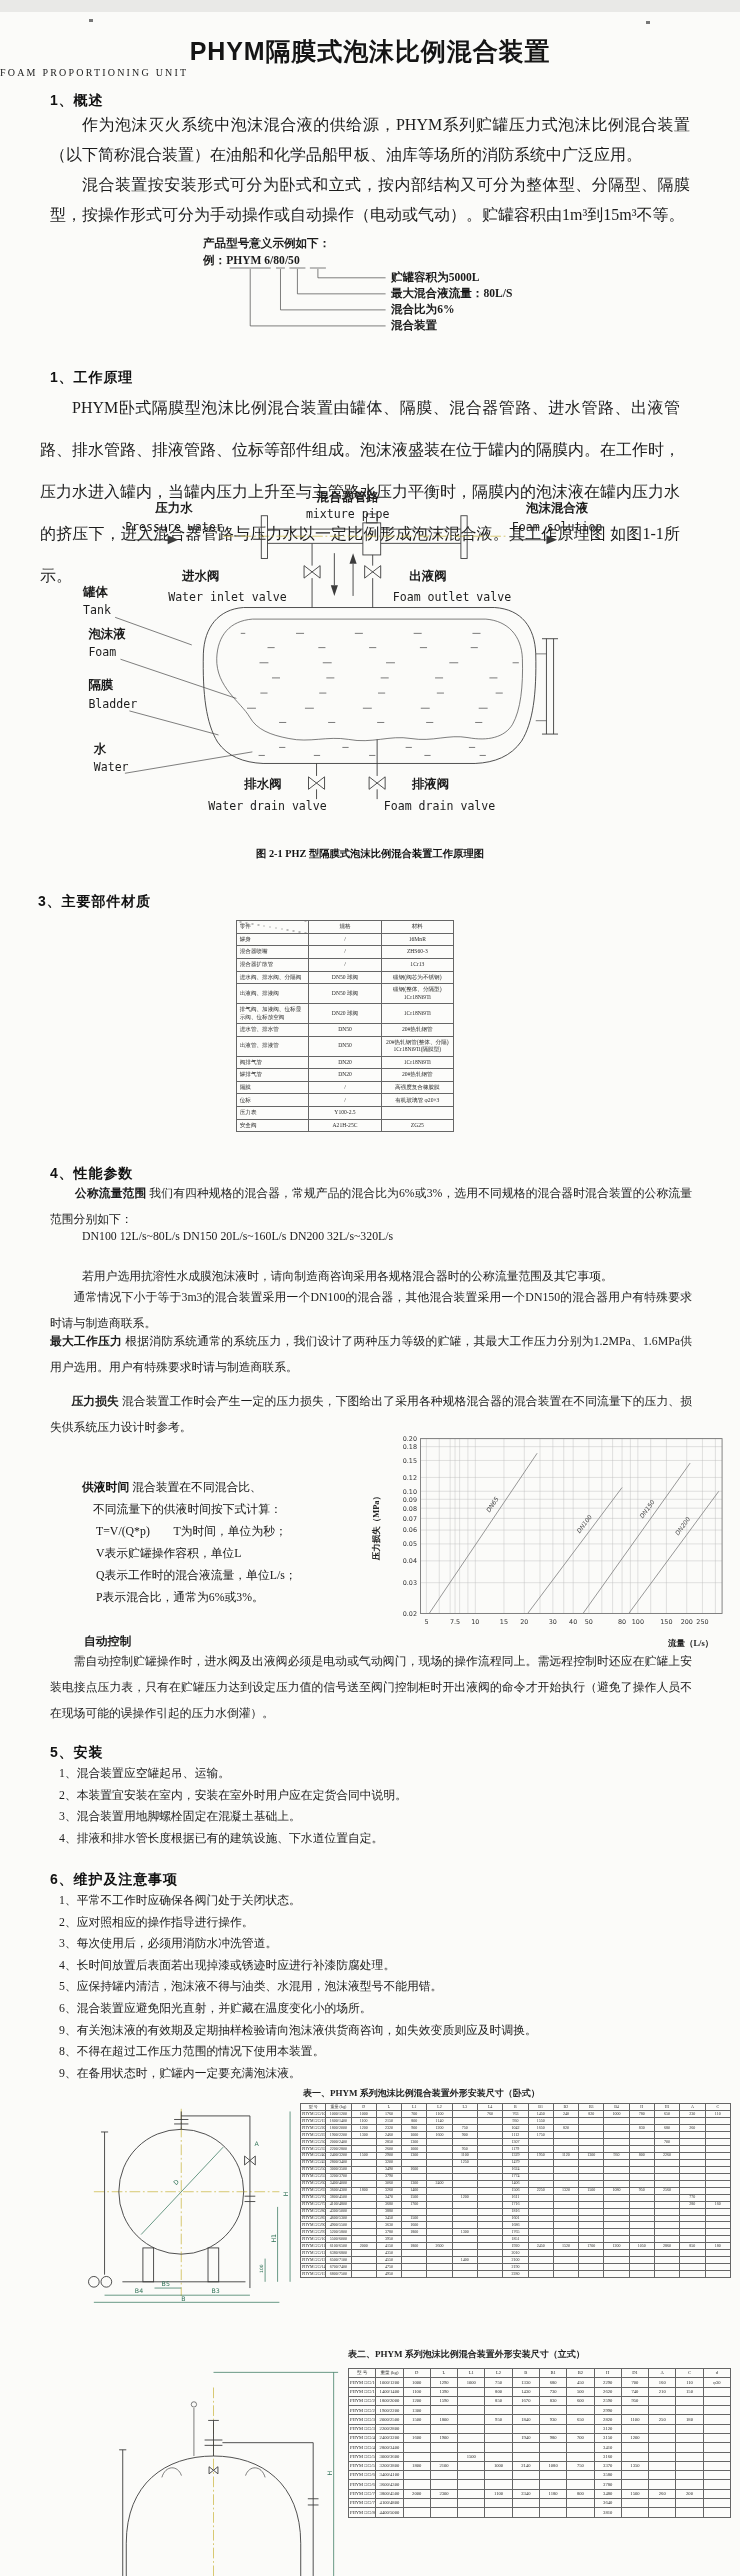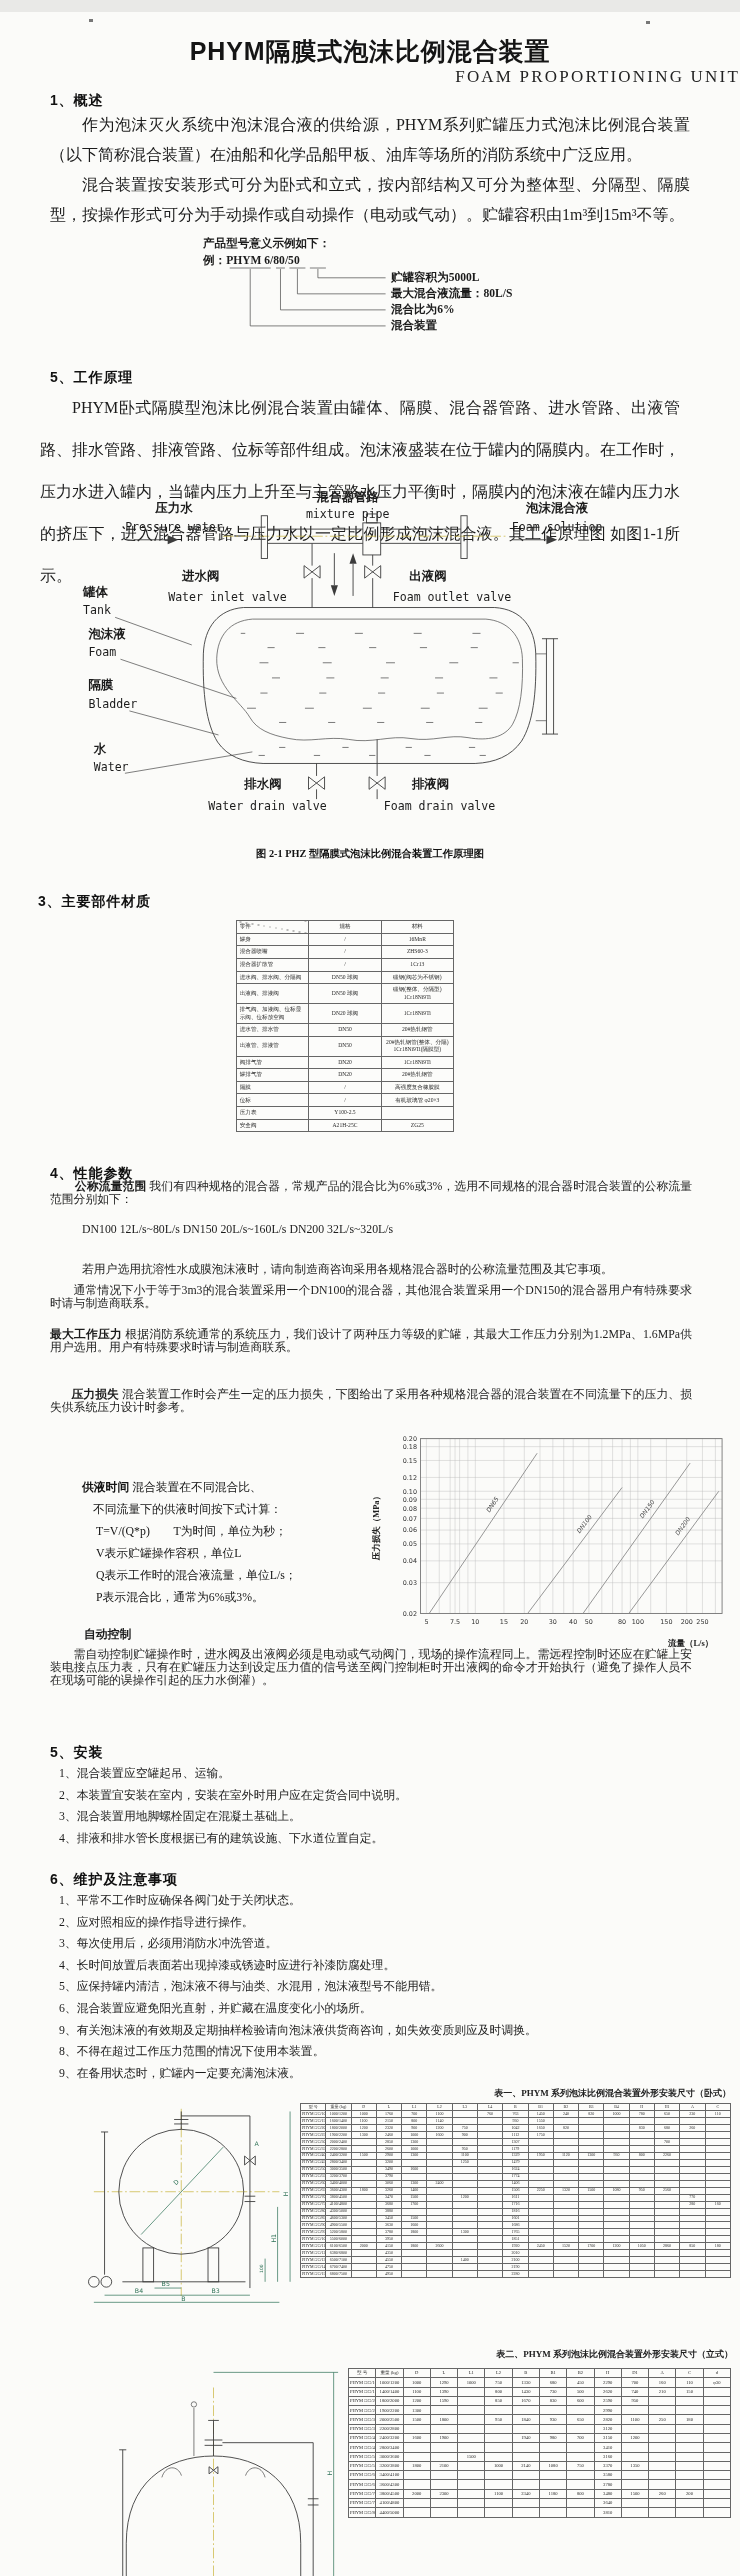--- a/index.html
+++ b/index.html
@@ -1,29 +1,29 @@
 <!DOCTYPE html>
 <html style="font-size:14.3px"><head>
 <meta charset="utf-8">
 <style>
   *{margin:0;padding:0;box-sizing:border-box}
   html,body{background:#e9e9e7}
   body{font-family:"Liberation Serif",serif;color:#151515}
   .page{position:relative;width:740px;height:2576px;margin:12px auto;background:#fbfbf9;overflow:hidden}
   .abs{position:absolute}
   .title{font-family:"Liberation Sans",sans-serif;font-weight:bold;font-size:25px;letter-spacing:0.9px;text-align:center;width:100%}
-  .subtitle{font-size:17px;letter-spacing:2.2px;text-align:right;width:100%;color:#222}
+  .subtitle{font-size:10px;letter-spacing:2.2px;text-align:left;width:100%;color:#222}
   .sec-h{font-family:"Liberation Sans",sans-serif;font-weight:bold;font-size:14px;letter-spacing:0.9px;color:#111}
   .bp{font-size:16px;line-height:30px;text-align:justify;color:#1c1c1c}
   .bp p.ind{text-indent:2em}
-  .p4{font-size:11.8px;line-height:13px;text-align:justify;color:#1c1c1c}
+  .p4{font-size:11.8px;line-height:26px;text-align:justify;color:#1c1c1c}
   .lead{font-weight:bold}
   .items div{font-size:11.8px;line-height:21.6px;color:#1c1c1c}
   .figcap{font-weight:bold;font-size:10.3px;text-align:center;width:100%;color:#111}
-  .tabcap{font-weight:bold;font-size:9px;text-align:right;color:#222}
+  .tabcap{font-weight:bold;font-size:9px;text-align:left;color:#222}
   table{border-collapse:collapse;table-layout:fixed;background:#fcfcfa}
   td,th{border:0.4px solid #666;color:#2a2a2a;font-weight:normal;overflow:hidden}
   .mat-table{width:218px;font-size:5.6px;line-height:1.3}
   .mat-table td,.mat-table th{padding:2.2px 2.7px;text-align:center}
   .mat-table td:first-child{text-align:left}
   .mat-table th:first-child{background:linear-gradient(to top right,transparent 49.4%,#777 49.4%,#777 50.6%,transparent 50.6%);text-align:left;vertical-align:bottom}
   .t1-table{width:431px;font-size:4px;line-height:1.15}
   .t1-table td,.t1-table th{padding:0.7px 0.9px;text-align:center;white-space:nowrap}
   .t2-table{width:383px;font-size:4.6px;line-height:1.2}
   .t2-table td,.t2-table th{padding:1.4px 0.9px;text-align:center;white-space:nowrap}
@@ -75,21 +75,21 @@
       <polyline class="thin" points="106,38 106,66 205,66" fill="none"></polyline>
       <polyline class="thin" points="87,38 87,84 205,84" fill="none"></polyline>
       <polyline class="thin" points="53,38 53,102 205,102" fill="none"></polyline>
     </g>
     <text x="211" y="52" style="font-size:13px;font-weight:bold">贮罐容积为5000L</text>
     <text x="211" y="70" style="font-size:13px;font-weight:bold">最大混合液流量：80L/S</text>
     <text x="211" y="88" style="font-size:13px;font-weight:bold">混合比为6%</text>
     <text x="211" y="106" style="font-size:13px;font-weight:bold">混合装置</text>
   </svg>
 
-  <div class="abs sec-h" style="left:50px;top:357px">5、工作原理</div>
+  <div class="abs sec-h" style="left:50px;top:357px">1、工作原理</div>
   <div class="abs bp" style="left:40px;top:375px;width:640px;line-height:42px">
     <p class="ind">PHYM卧式隔膜型泡沫比例混合装置由罐体、隔膜、混合器管路、进水管路、出液管路、排水管路、排液管路、位标等部件组成。泡沫液盛装在位于罐内的隔膜内。在工作时，压力水进入罐内，当罐内压力上升至与主管路水压力平衡时，隔膜内的泡沫液在罐内压力水的挤压下，进入混合器管路与压力水以一定比例形成泡沫混合液。其工作原理图 如图1-1所示。</p>
   </div>
 
   <svg class="abs" style="left:49px;top:477px" width="642" height="352" viewBox="0 0 720 395">
 
     <text class="cn" x="140" y="26" text-anchor="middle">压力水</text>
     <text class="en" x="140" y="47" text-anchor="middle">Pressure water</text>
     <text class="cn" x="335" y="14" text-anchor="middle">混合器管路</text>
     <text class="en" x="335" y="32" text-anchor="middle">mixture pipe</text>

